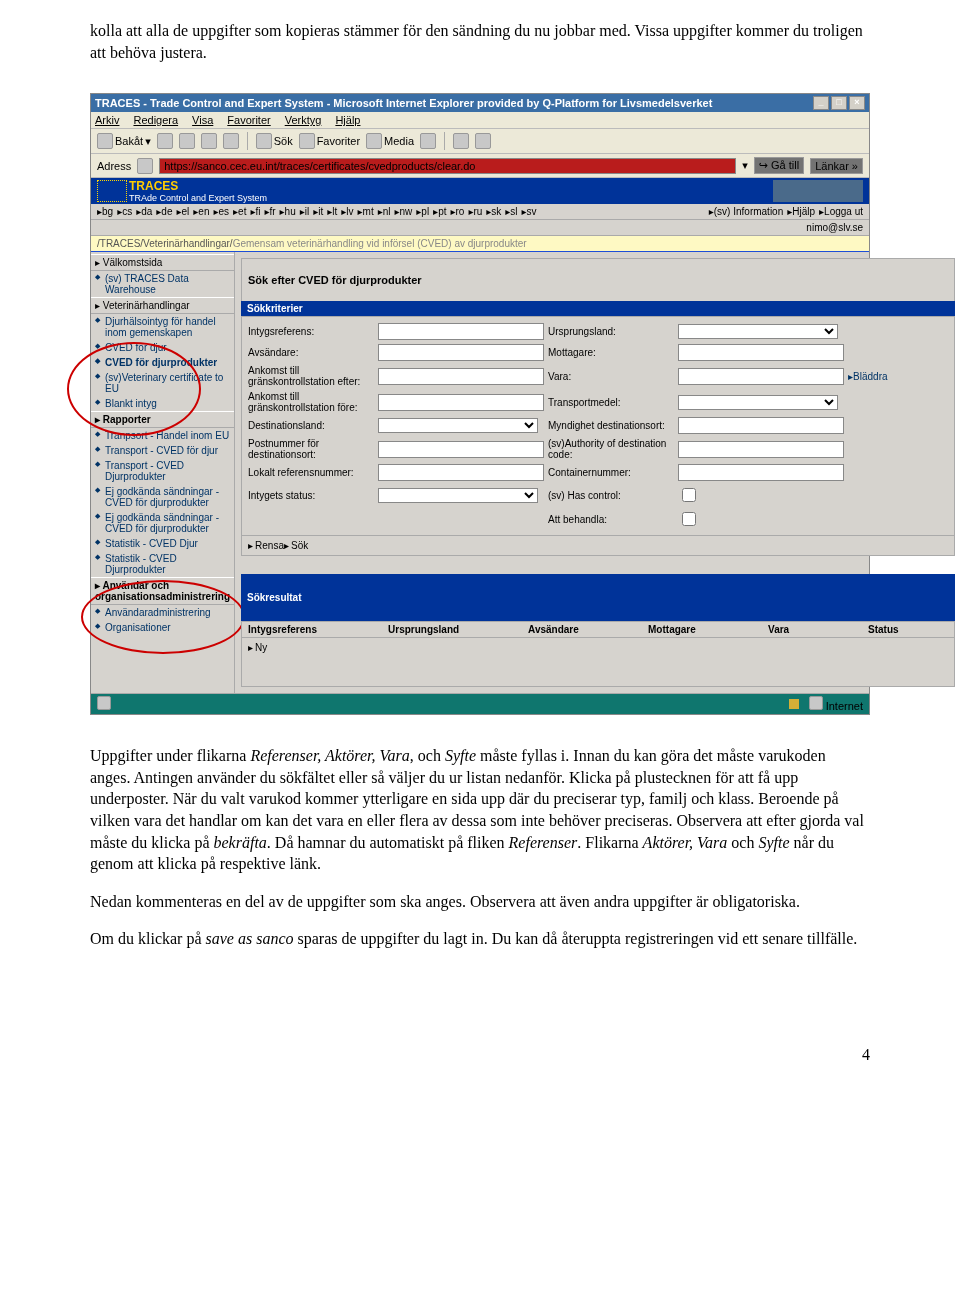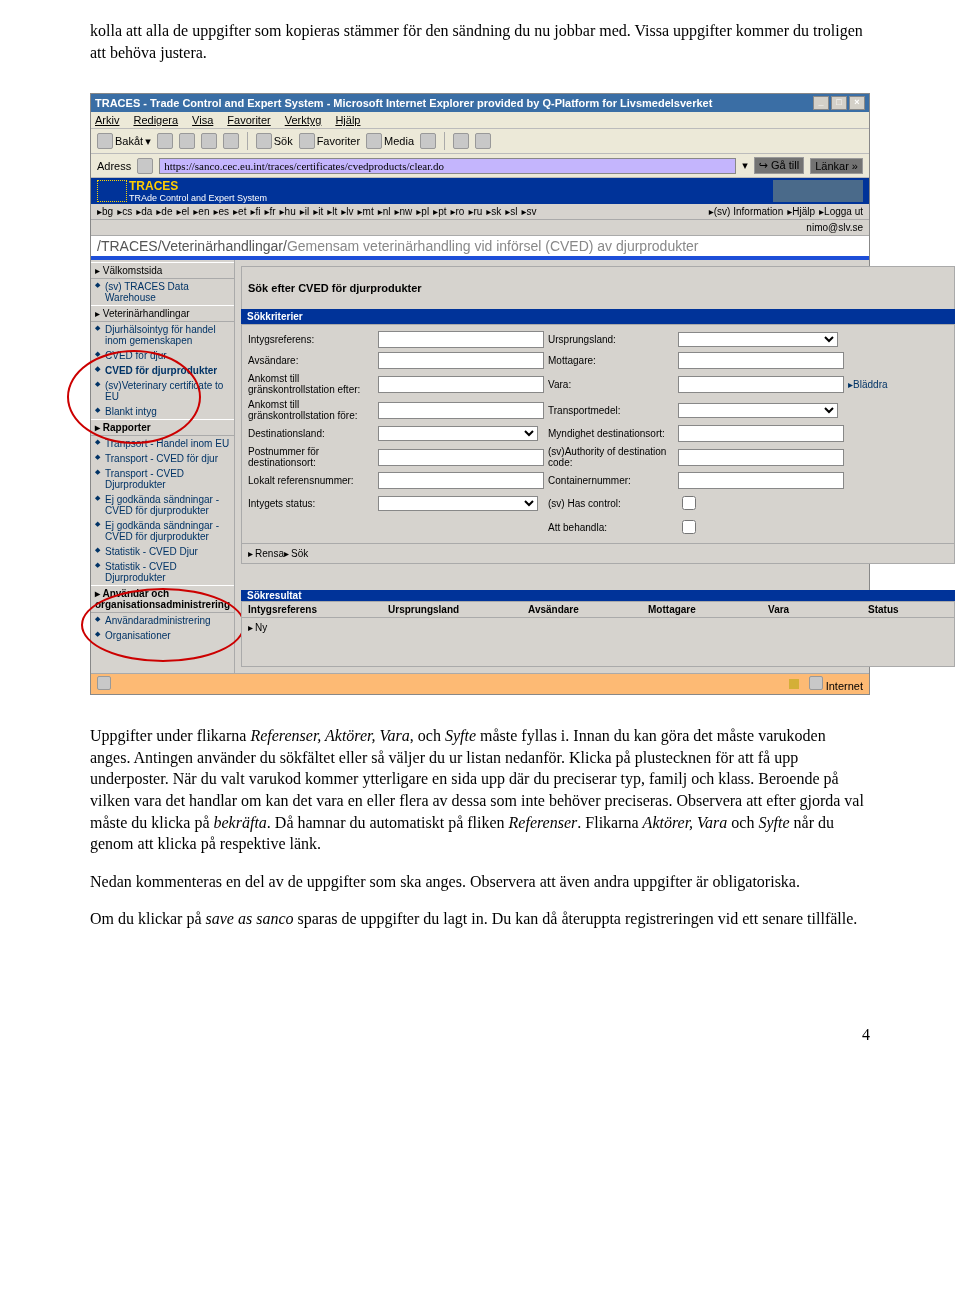--- a/index.html
+++ b/index.html
@@ -9,54 +9,54 @@
   .titlebar{background:#3a6ea5;color:#fff;padding:2px 4px;display:flex;justify-content:space-between;align-items:center;font-size:11px;font-weight:bold}
   .winbtns{display:flex;gap:2px}
   .winbtn{width:14px;height:12px;background:#d4d0c8;border:1px solid #888;font-size:9px;text-align:center;line-height:10px}
   .menubar{background:#ece9d8;padding:2px 4px;font-size:11px;display:flex;gap:14px;border-bottom:1px solid #bbb}
   .menubar span{text-decoration:underline}
   .toolbar{background:#ece9d8;padding:3px 6px;display:flex;align-items:center;gap:6px;border-bottom:1px solid #bbb;font-size:11px}
   .tbtn{display:inline-flex;align-items:center;gap:2px}
   .tbico{width:14px;height:14px;background:#c8c8c8;border:1px solid #999;border-radius:2px;display:inline-block}
   .sep{width:1px;height:18px;background:#aaa;margin:0 2px}
   .addrbar{background:#ece9d8;padding:3px 6px;display:flex;align-items:center;gap:6px;border-bottom:1px solid #bbb;font-size:11px}
-  .addrinput{flex:1;background:#c4b5fd;border:1px solid #888;padding:1px 4px;font-family:Liberation Serif, serif;font-size:11px}
+  .addrinput{flex:1;background:#b91c1c;border:1px solid #888;padding:1px 4px;font-family:Liberation Sans, sans-serif;font-size:11px}
   .linkbtn{border:1px solid #999;padding:1px 4px;background:#737373}
   .content{background:#d6d3ce;display:flex;flex-direction:column}
   .banner{background:#003399;color:#fff;display:flex;align-items:center;gap:2px;padding:0 6px;height:26px}
   .eu{width:28px;height:20px;background:#003399;border:1px dotted #ffd700;position:relative}
   .banner-title{font-weight:bold;color:#ffcc00;font-size:12px}
   .banner-sub{font-size:9px;color:#fff}
   .banner-right{margin-left:auto;width:90px;height:22px;background:#4a6a8a}
   .langbar{background:#d6d3ce;padding:2px 6px;display:flex;gap:4px;font-size:10px;border-bottom:1px solid #aaa;align-items:center}
   .langbar .lang{white-space:nowrap}
   .langbar .spacer{flex:1}
-  .crumb{background:#ffffff;padding:2px 6px;font-size:14px;color:#555;border-bottom:4px solid #1d4ed8}
+  .crumb{background:#fef9c3;padding:2px 6px;font-size:10px;color:#555;border-bottom:1px solid #1d4ed8}
   .crumb .act{color:#888}
   .body2{display:flex;background:#d6d3ce}
   .leftnav{width:175px;background:#d6d3ce;border-right:1px solid #aaa;padding:2px 0}
   .nav-head{background:#d6d3ce;padding:2px 4px;font-size:10px;border-top:1px solid #fff;border-bottom:1px solid #aaa}
   .nav-head.b{font-weight:bold}
   .nav-item{padding:2px 4px 2px 14px;font-size:10px;color:#003366;position:relative}
   .nav-item::before{content:"◆";position:absolute;left:4px;top:2px;font-size:7px;color:#003366}
   .nav-item.sel{font-weight:bold}
   .main{flex:1;padding:6px;position:relative}
   .panel-title{background:#d6d3ce;padding:15px 6px;font-weight:bold;font-size:11px;border:1px solid #aaa;border-bottom:none}
   .panel-sub{background:#003399;color:#fff;padding:2px 6px;font-size:10px;font-weight:bold}
   .form{background:#d6d3ce;border:1px solid #aaa;padding:6px;display:grid;grid-template-columns:120px 160px 120px 160px 60px;gap:4px 10px;align-items:center;font-size:10px}
   .form label{color:#000}
   .form input,.form select{width:100%;border:1px solid #888;font-size:10px;padding:0 2px;height:15px;background:#fff}
   .form .chk{width:14px;height:14px}
   .actions{background:#d6d3ce;border:1px solid #aaa;border-top:none;padding:4px 6px;font-size:10px;display:flex;}
   .actions span::before{content:"▸";margin-right:2px}
-  .res-head{background:#003399;color:#fff;padding:0 6px;font-size:10px;font-weight:bold;margin-top:26px}
+  .res-head{background:#003399;color:#fff;padding:18px 6px;font-size:10px;font-weight:bold;margin-top:18px}
   .res-cols{background:#d6d3ce;display:grid;grid-template-columns:140px 140px 120px 120px 100px 80px;padding:2px 6px;font-size:10px;font-weight:bold;border:1px solid #aaa}
   .res-body{background:#d6d3ce;border:1px solid #aaa;border-top:none;padding:4px 6px;font-size:10px;min-height:40px}
   .res-body span::before{content:"▸";margin-right:2px}
-  .statusbar{background:#fdba74;border-top:1px solid #aaa;padding:2px 6px;display:flex;justify-content:space-between;font-size:11px}
+  .statusbar{background:#0f766e;border-top:1px solid #aaa;padding:2px 6px;display:flex;justify-content:space-between;font-size:11px}
   .statusbar .right{display:flex;gap:10px;align-items:center}
   .lock{width:10px;height:10px;background:#d4af37;display:inline-block}
   .circle{position:absolute;width:130px;height:90px;border:2px solid #c00;border-radius:50%;left:-24px;top:90px;pointer-events:none}
   .circle2{position:absolute;width:160px;height:70px;border:2px solid #c00;border-radius:50%;left:-10px;top:328px;pointer-events:none}
   .pagenum{text-align:right;padding:40px 90px 20px 0;font-size:16px}
   em{font-style:italic}
 </style>
 </head>
 <body>
 

